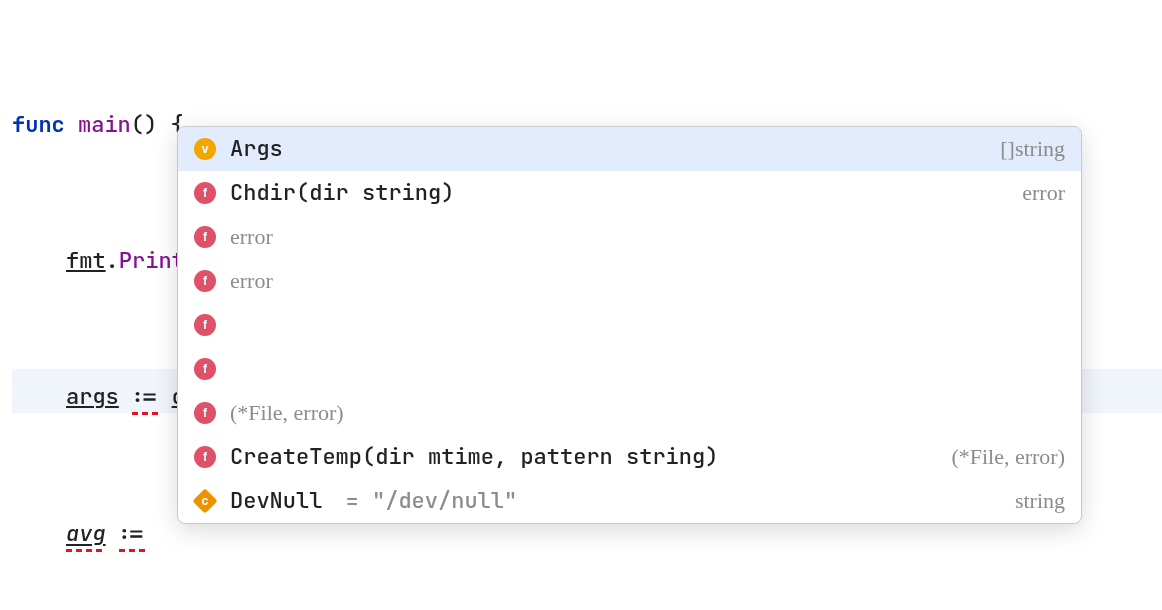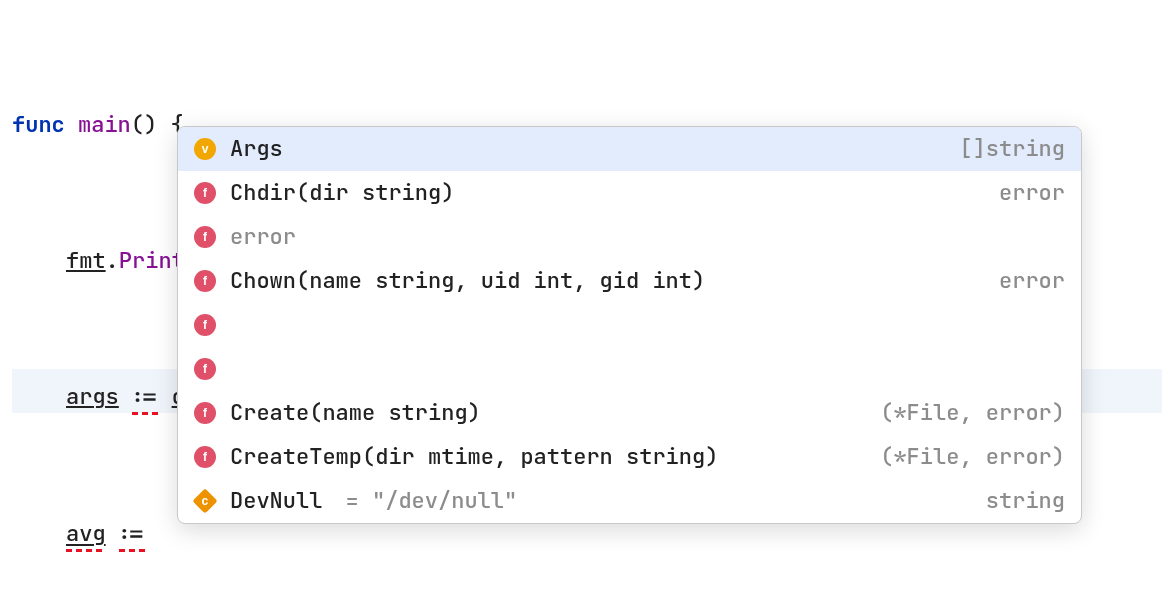--- a/index.html
+++ b/index.html
@@ -37,21 +37,21 @@
     .str { color: #067d17; }
     .underline-red { position: relative; }
     .underline-red::after {
       content: "";
       position: absolute;
       bottom: -2px;
       left: 0; right: 0;
       height: 3px;
       background: repeating-linear-gradient(90deg, #e81123 0 6px, transparent 6px 10px);
     }
-    .underline-strike { text-decoration: underline; text-decoration-color: #222; text-decoration-thickness: 2px; text-underline-offset: 3px;}
+    .underline-strike { text-decoration: underline; text-decoration-color: #222; text-decoration-thickness: 2px; text-underline-offset: 3px; font-style: italic;}
     .caret {
       display: inline-block;
       width: 2px;
       height: 26px;
       background: #000;
       margin-left: 1px;
       margin-bottom: -4px;
     }
 
     
@@ -101,20 +101,21 @@
       overflow: hidden;
     }
     .popup-extra {
       color: #8c8c8c;
       margin-left: 10px;
     }
     .popup-type {
       color: #8c8c8c;
       text-align: center;
       white-space: nowrap;
+      font-family: Liberation Serif, serif;
     }
   </style>
 </head>
 <body>
 
 <div class="editor">
 
   <div class="line">
     <span class="kw">func</span><span>&nbsp;</span><span class="fn">main</span><span>() {</span>
   </div>
@@ -161,34 +162,32 @@
       <span class="icon fn">f</span>
       <span class="popup-main">Chdir(dir string)</span>
       <span class="popup-type">error</span>
     </div>
     <div class="popup-row">
       <span class="icon fn">f</span>
       <span class="popup-type">error</span>
     </div>
     <div class="popup-row">
       <span class="icon fn">f</span>
-      <span class="popup-main">Chown(name string, uid int, gid int)</span>
       <span class="popup-type">error</span>
     </div>
     <div class="popup-row">
       <span class="icon fn">f</span>
       <span class="popup-type"></span>
     </div>
     <div class="popup-row">
       <span class="icon fn">f</span>
       <span class="popup-type"></span>
     </div>
     <div class="popup-row">
       <span class="icon fn">f</span>
-      <span class="popup-main">Create(name string)</span>
       <span class="popup-type">(*File, error)</span>
     </div>
     <div class="popup-row">
       <span class="icon fn">f</span>
       <span class="popup-main">CreateTemp(dir mtime, pattern string)</span>
       <span class="popup-type">(*File, error)</span>
     </div>
     <div class="popup-row">
       <span class="icon const">
         <span>c</span>

